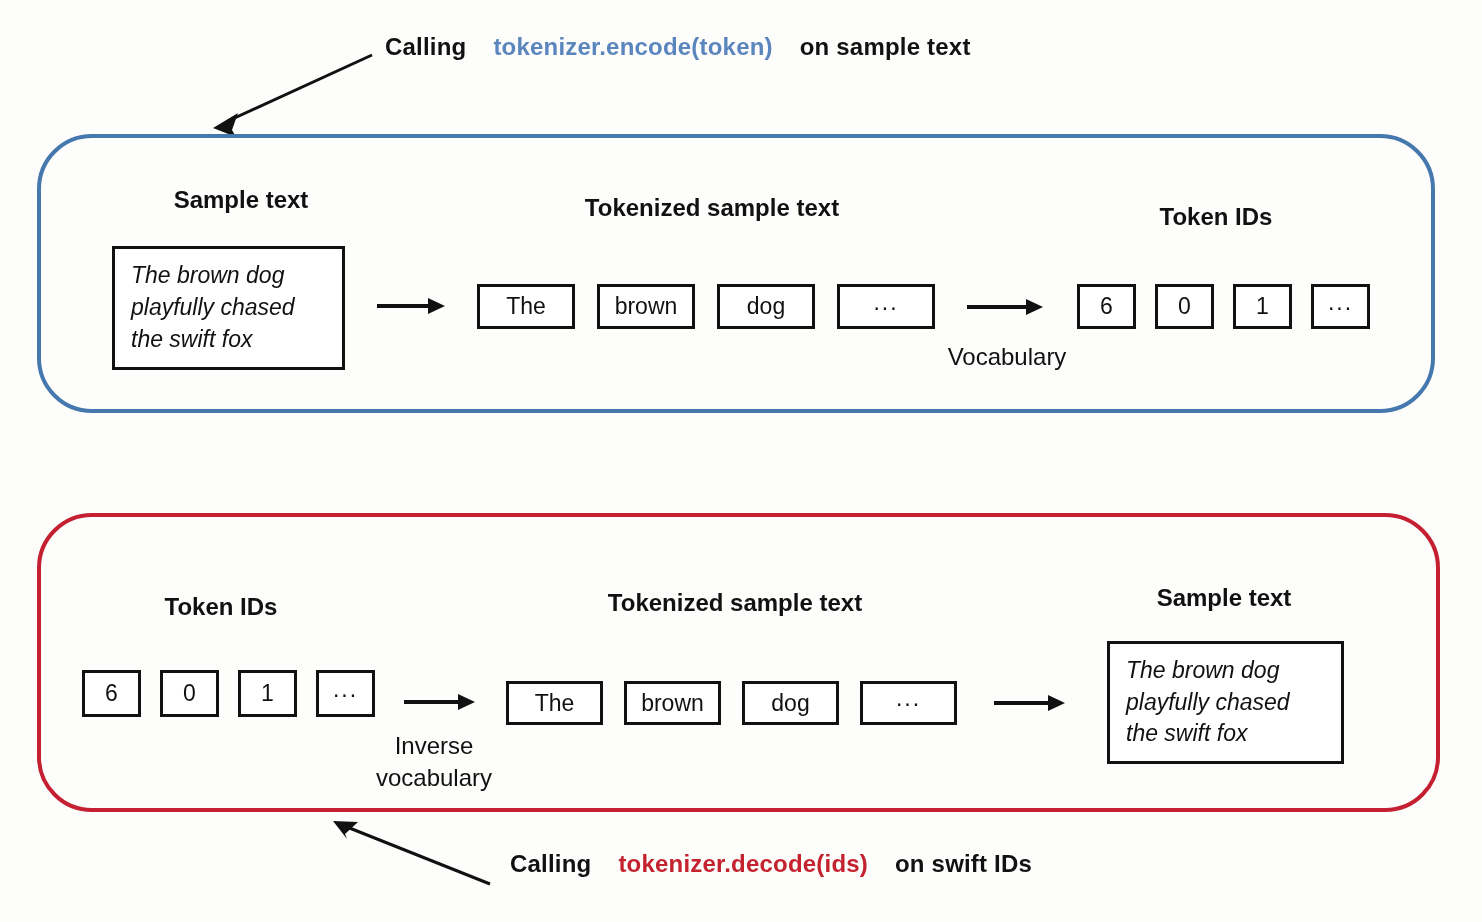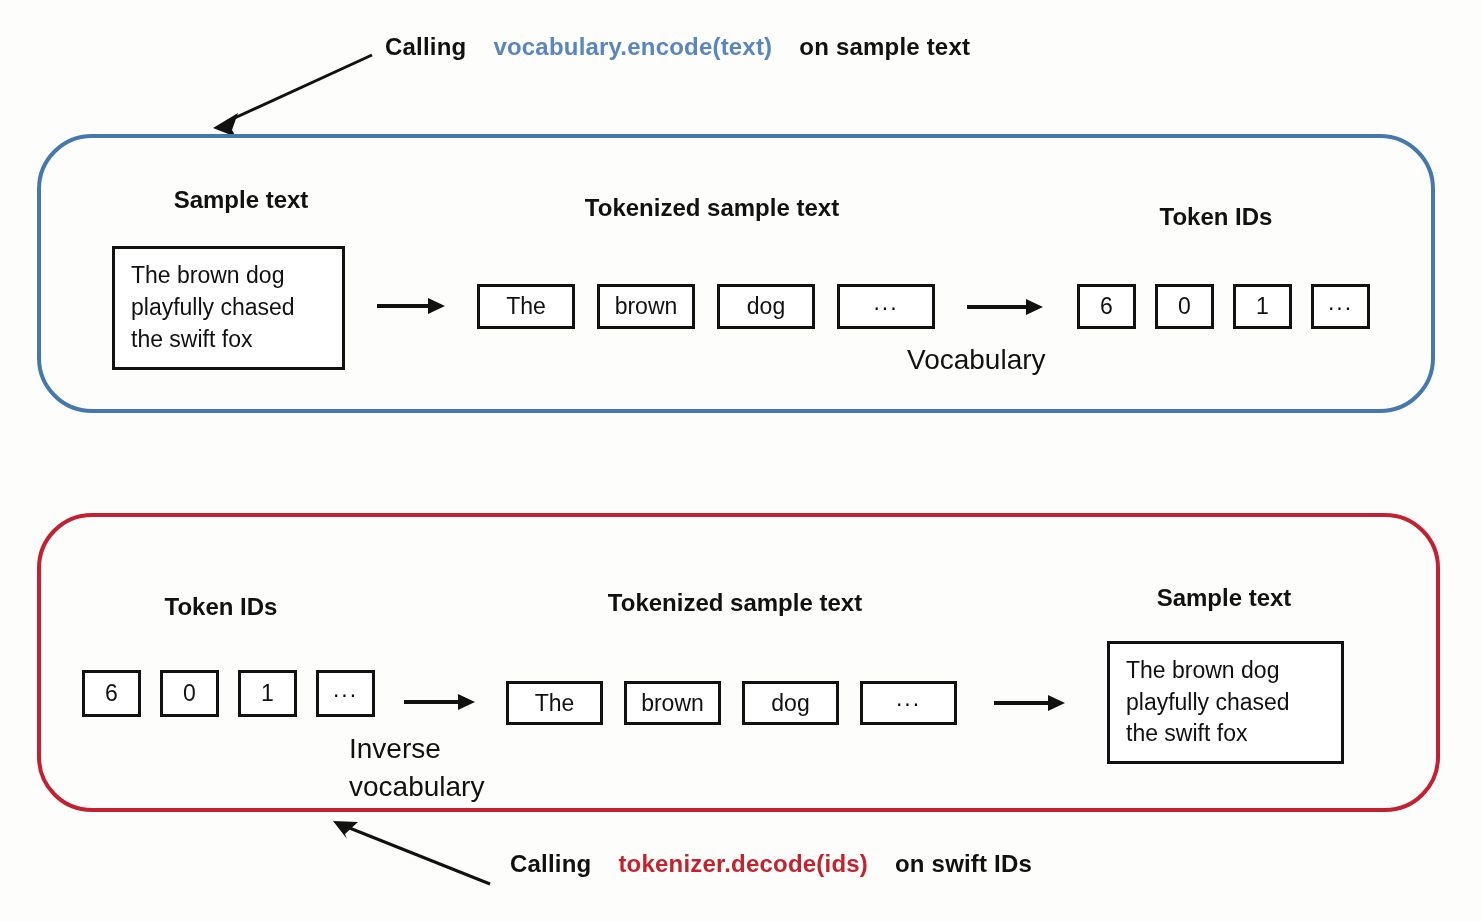--- a/index.html
+++ b/index.html
@@ -56,41 +56,42 @@
     position:absolute;
     border:3px solid var(--ink);
     box-sizing:border-box;
     background:#fff;
     display:flex;
     flex-direction:column;
     justify-content:center;
     padding:2px 20px 2px 16px;
     font-size:23px;
     line-height:1.38;
+    font-style:italic;
   }
 
   .cell-row{
     position:absolute;
     display:flex;
   }
   .cell{
     display:flex;
     align-items:center;
     justify-content:center;
     border:3px solid var(--ink);
     box-sizing:border-box;
     background:#fff;
     font-size:23px;
   }
   .cell.dots{padding-bottom:9px;letter-spacing:2px;}
 
   .flow-label{
     position:absolute;
-    font-size:28px;
-    text-align:left;
+    font-size:24px;
+    text-align:center;
     line-height:1.35;
   }
 
   
   .h-arrow{
     position:absolute;
     height:3.5px;
     background:var(--ink);
   }
   .h-arrow::after{
@@ -109,21 +110,21 @@
   .pointer line{stroke:var(--ink);stroke-width:3;}
   .pointer .head{fill:var(--ink);}
 </style>
 </head>
 <body>
 
 <div class="canvas">
 
   <div class="caption encode" style="left:385px;top:33px;">
     <span>Calling</span>
-    <span class="code">vocabulary.encode(text)</span>
+    <span class="code">tokenizer.encode(token)</span>
     <span>on sample text</span>
   </div>
 
   <svg class="pointer" style="left:200px;top:45px;" width="185" height="92">
     <line x1="172" y1="10" x2="28" y2="76"></line>
     <polygon class="head" points="13,83 38,68 32,85 36,92"></polygon>
   </svg>
 
   <div class="panel encode" style="left:37px;top:134px;width:1398px;height:279px;">
 

